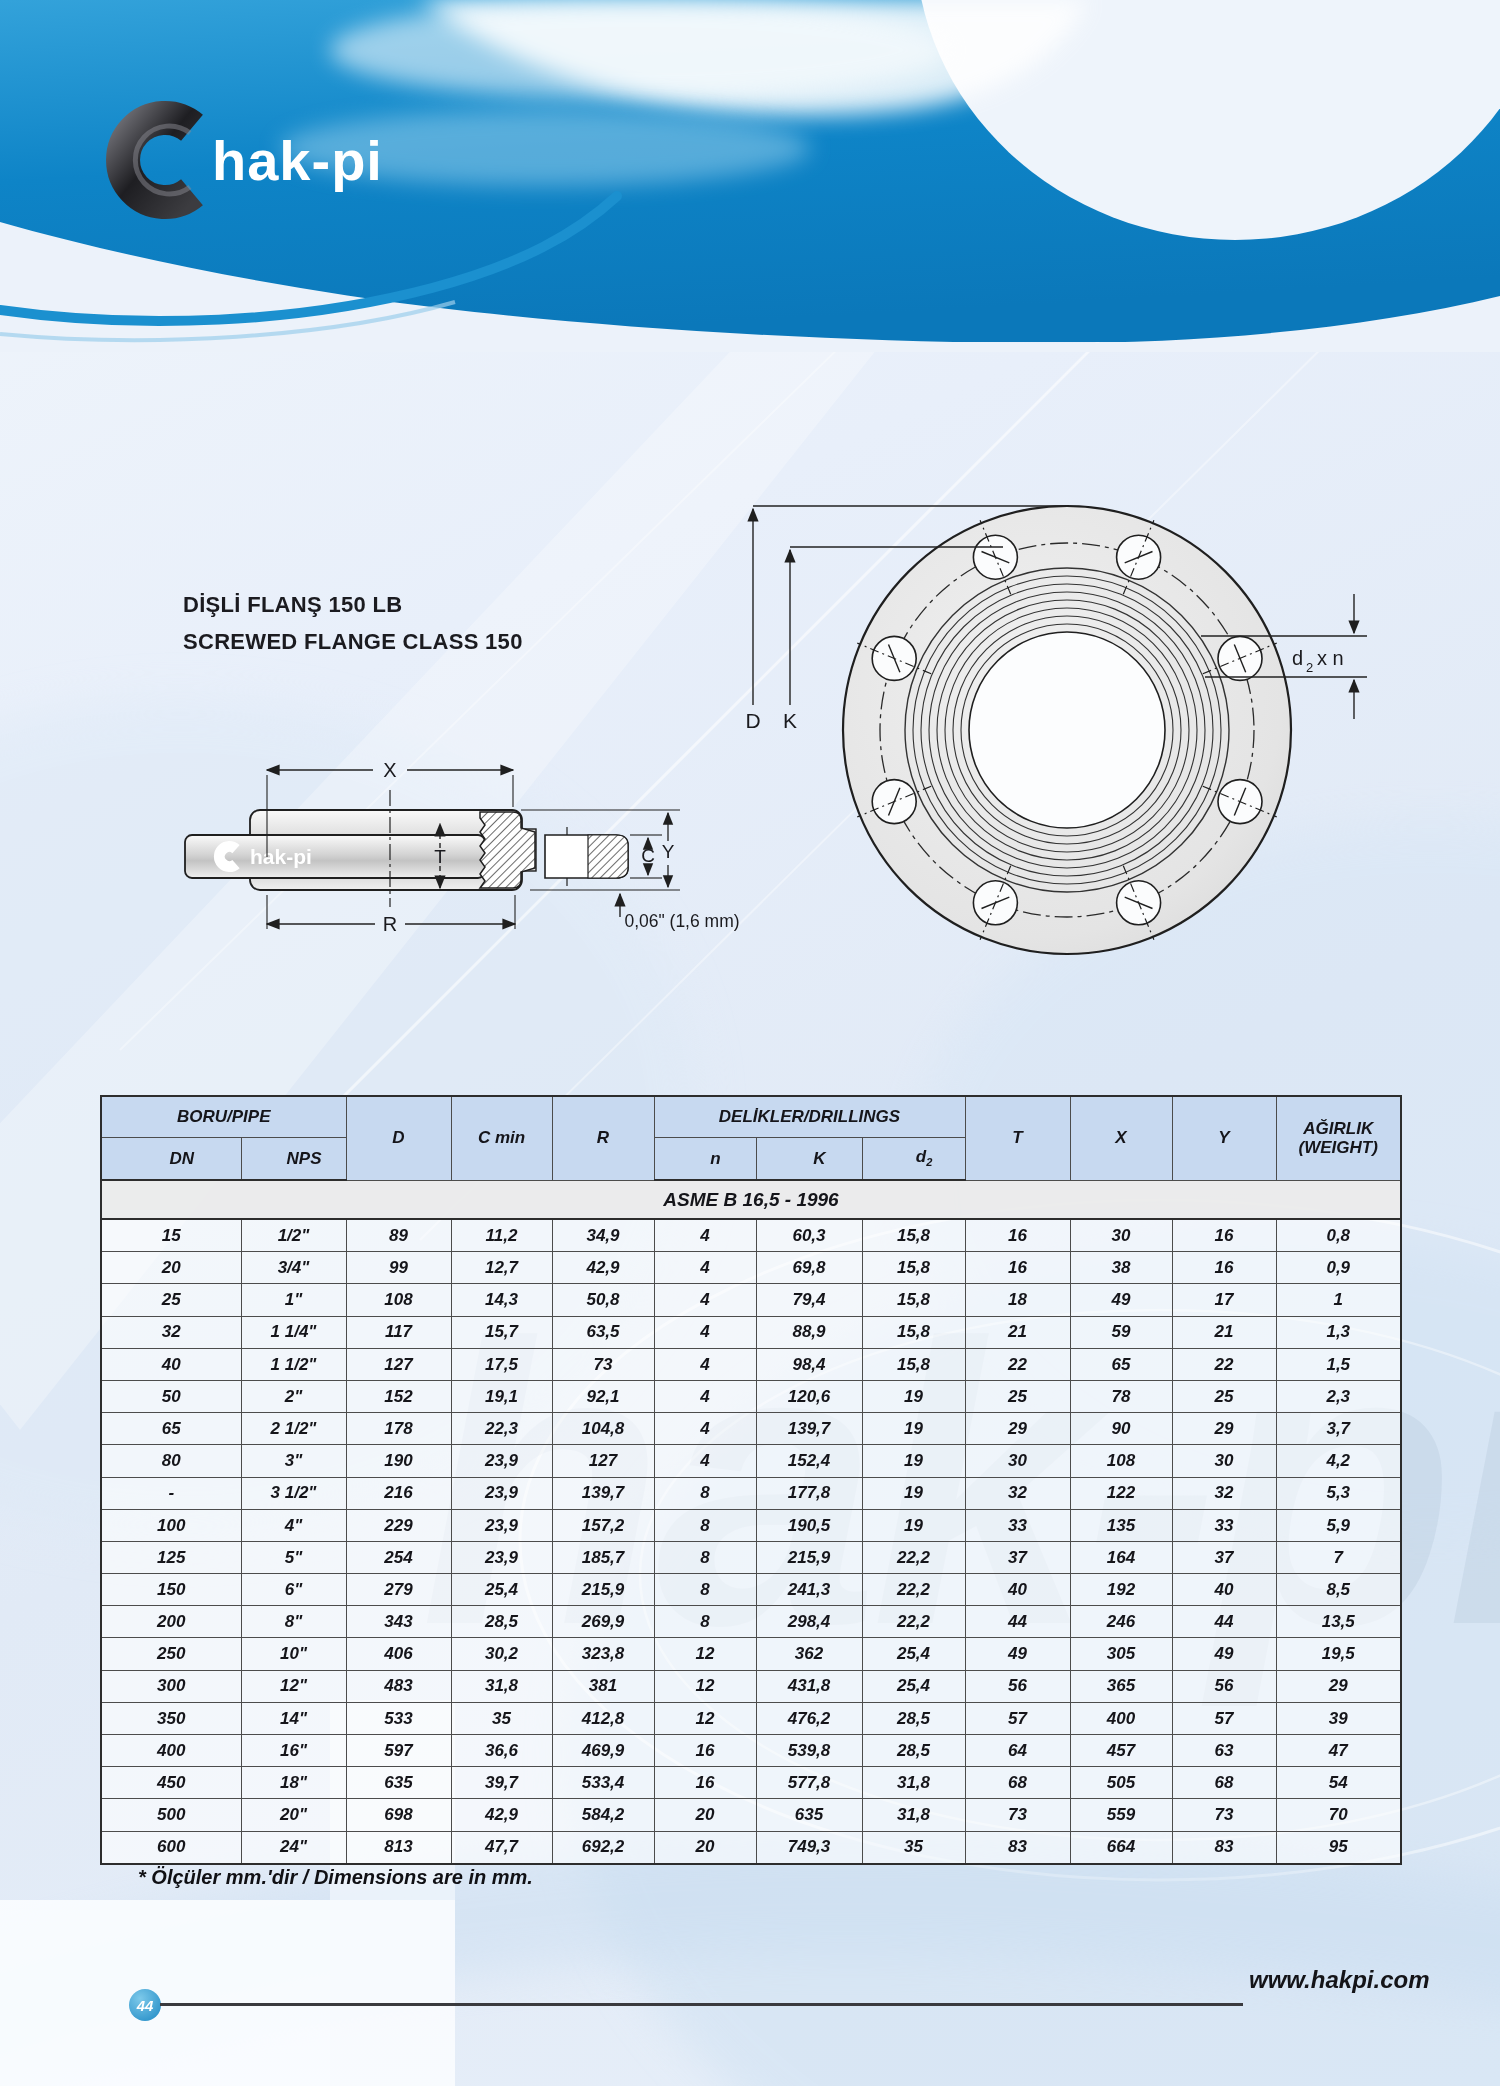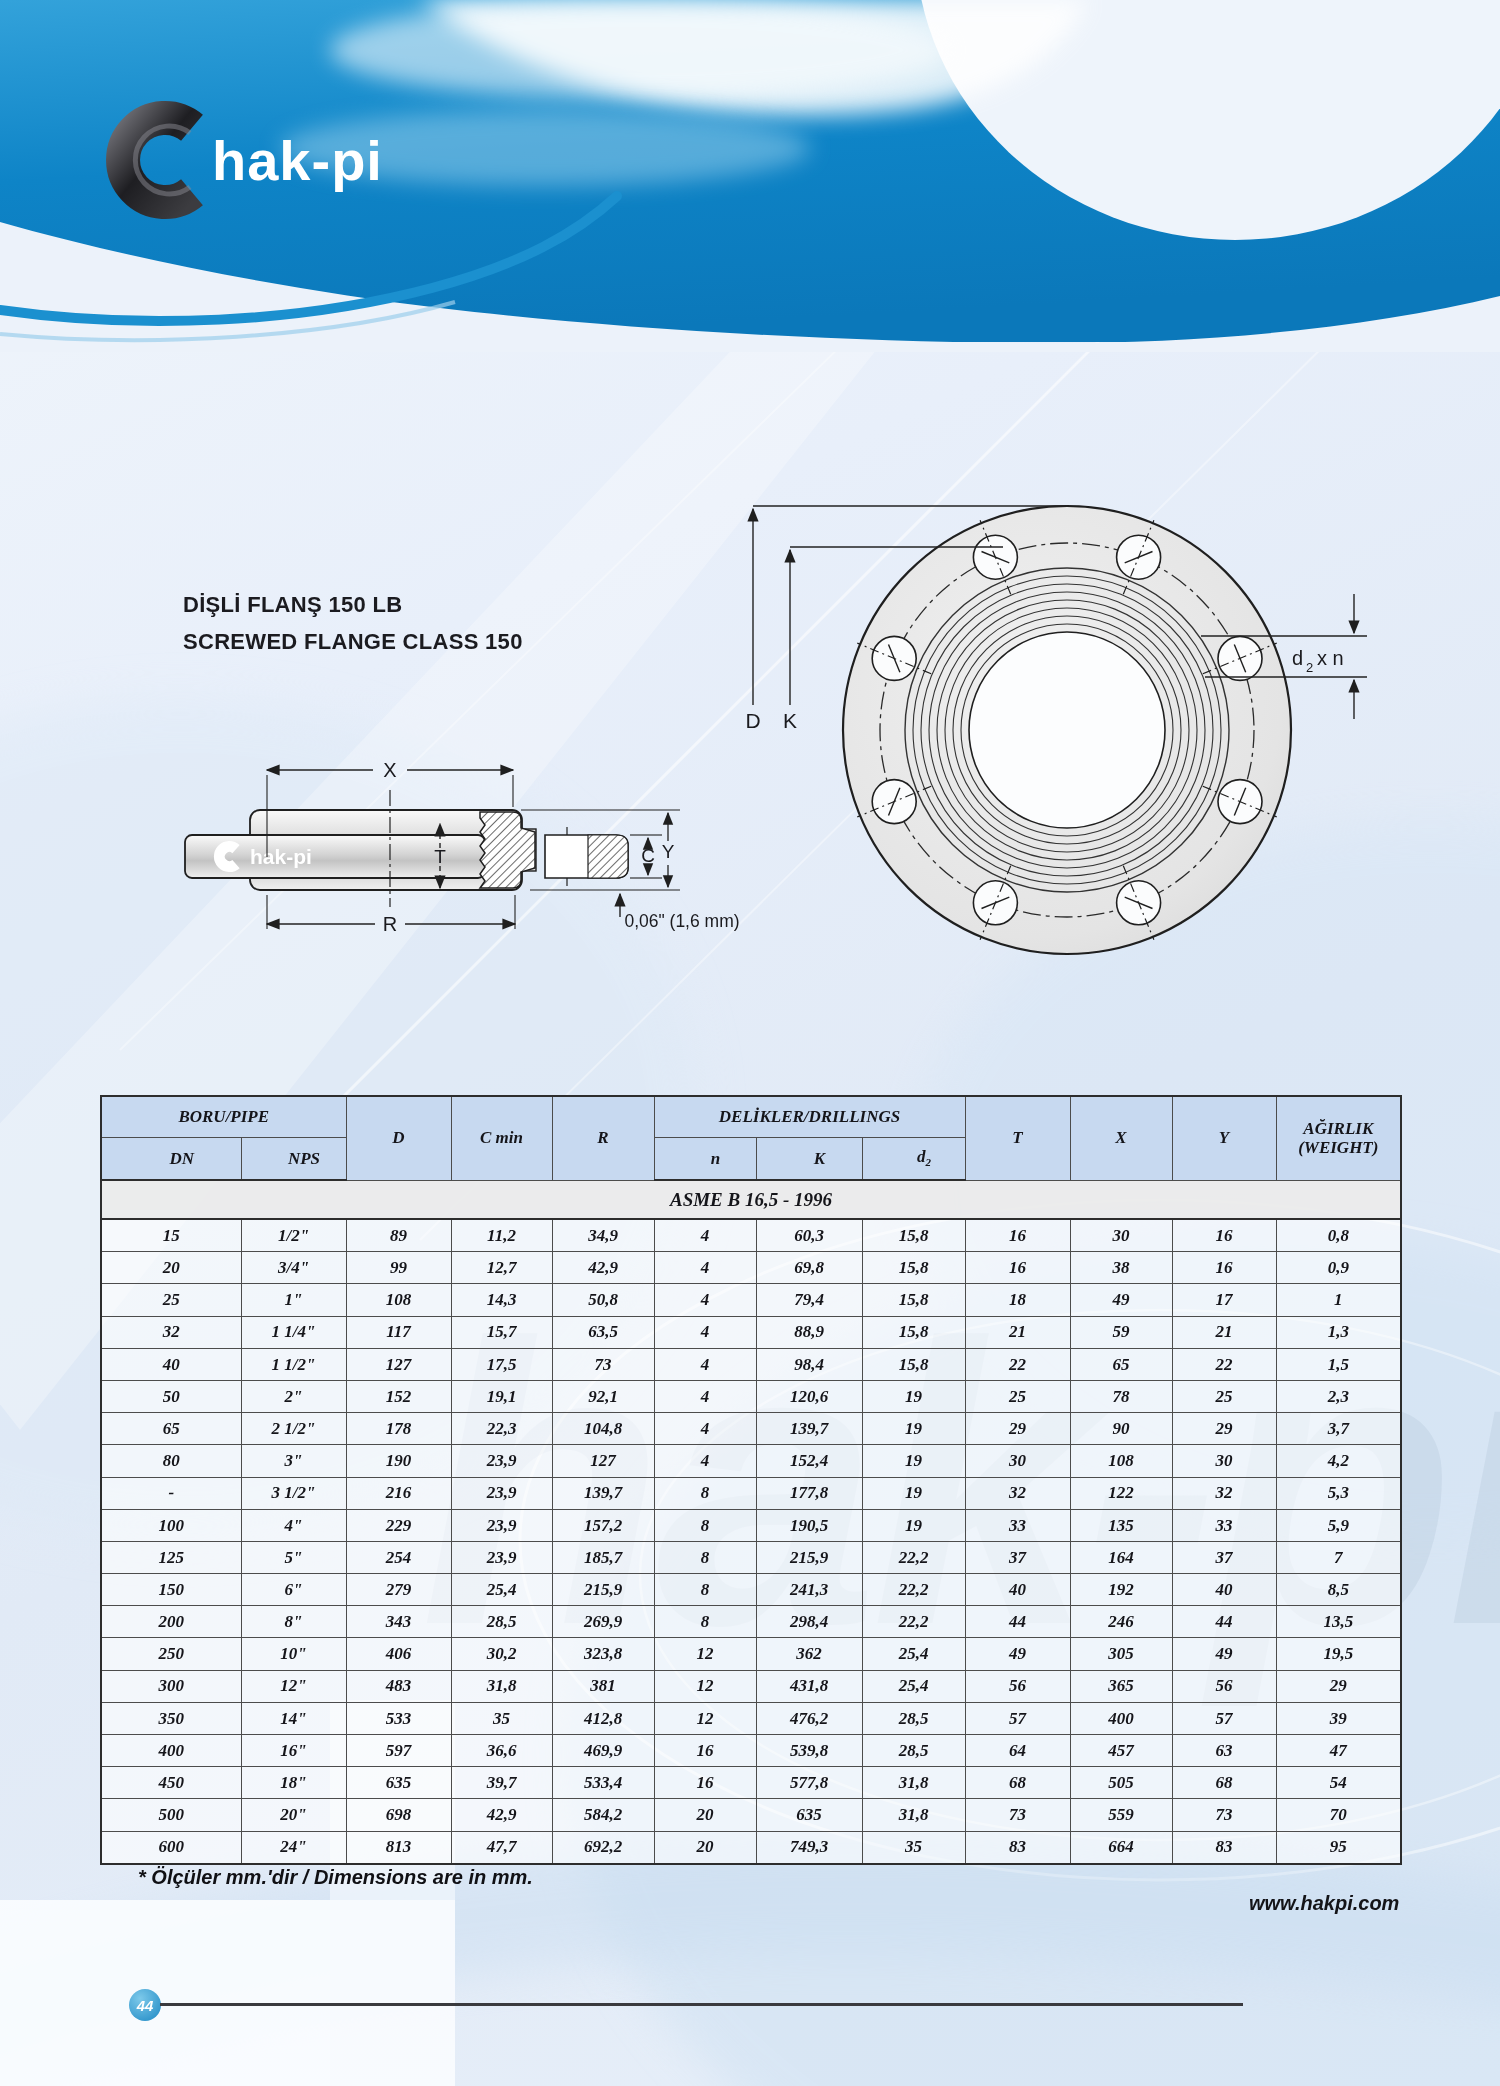--- a/index.html
+++ b/index.html
@@ -12,21 +12,21 @@
   
   .watermark{position:absolute;left:420px;top:1255px;font-size:400px;font-weight:bold;
              font-style:italic;color:rgba(125,148,172,0.12);letter-spacing:-8px;z-index:1;
              white-space:nowrap;user-select:none;}
 
   
   .titleblock{position:absolute;left:183px;top:586px;z-index:2;color:#1b1b20;
               font-weight:bold;font-size:22px;line-height:37px;letter-spacing:.3px;}
 
   
-  .tablewrap{position:absolute;left:100px;top:1095px;z-index:2;font-family:Liberation Serif, serif;}
+  .tablewrap{position:absolute;left:100px;top:1095px;z-index:2;}
   table.spec{border-collapse:collapse;table-layout:fixed;width:1300px;
              border:2px solid #2d2d2d;font-style:italic;font-weight:bold;color:#15151a;}
   table.spec th,table.spec td{border:1px solid #4c4c4c;text-align:center;vertical-align:middle;
              padding:0;line-height:1.15;}
   table.spec thead th{background:#c7d9f0;font-size:17px;}
   table.spec thead tr.h1 th{height:40px;}
   table.spec thead tr.h2 th{height:41px;}
   table.spec thead tr.h2 th{border-bottom:2px solid #2d2d2d;padding-left:21px;}
   table.spec tr.section td{background:rgba(235,235,235,0.95);height:37px;font-size:19px;
              border-bottom:2px solid #2d2d2d;}
@@ -36,22 +36,22 @@
 
   .footnote{position:absolute;left:102px;top:1866px;z-index:2;font-style:italic;
             font-weight:bold;font-size:20px;color:#101014;margin-left:36px;}
 
   
   .pageno{position:absolute;left:129px;top:1989px;width:32px;height:32px;border-radius:50%;
           background:radial-gradient(circle at 35% 30%,#7cc9ea,#3598cd 75%);z-index:3;
           display:flex;align-items:center;justify-content:center;color:#fff;
           font-weight:bold;font-style:italic;font-size:15px;}
   .footline{position:absolute;left:160px;top:2003px;width:1083px;height:3px;background:#3a3a3e;z-index:3;}
-  .site{position:absolute;left:1249px;top:1892px;z-index:3;font-style:italic;font-weight:600;
-        font-size:20px;color:#141418;}
+  .site{position:absolute;left:1249px;top:1966px;z-index:3;font-style:italic;font-weight:600;
+        font-size:24px;color:#141418;}
 
   .drawlabel{font-family:"Liberation Sans",sans-serif;fill:#1a1a1e;}
 </style>
 </head>
 <body>
 
 <div id="page">
 
   <svg class="abs" style="left:0;top:0;z-index:0;" width="1500" height="2086" viewBox="0 0 1500 2086">
     <defs>

